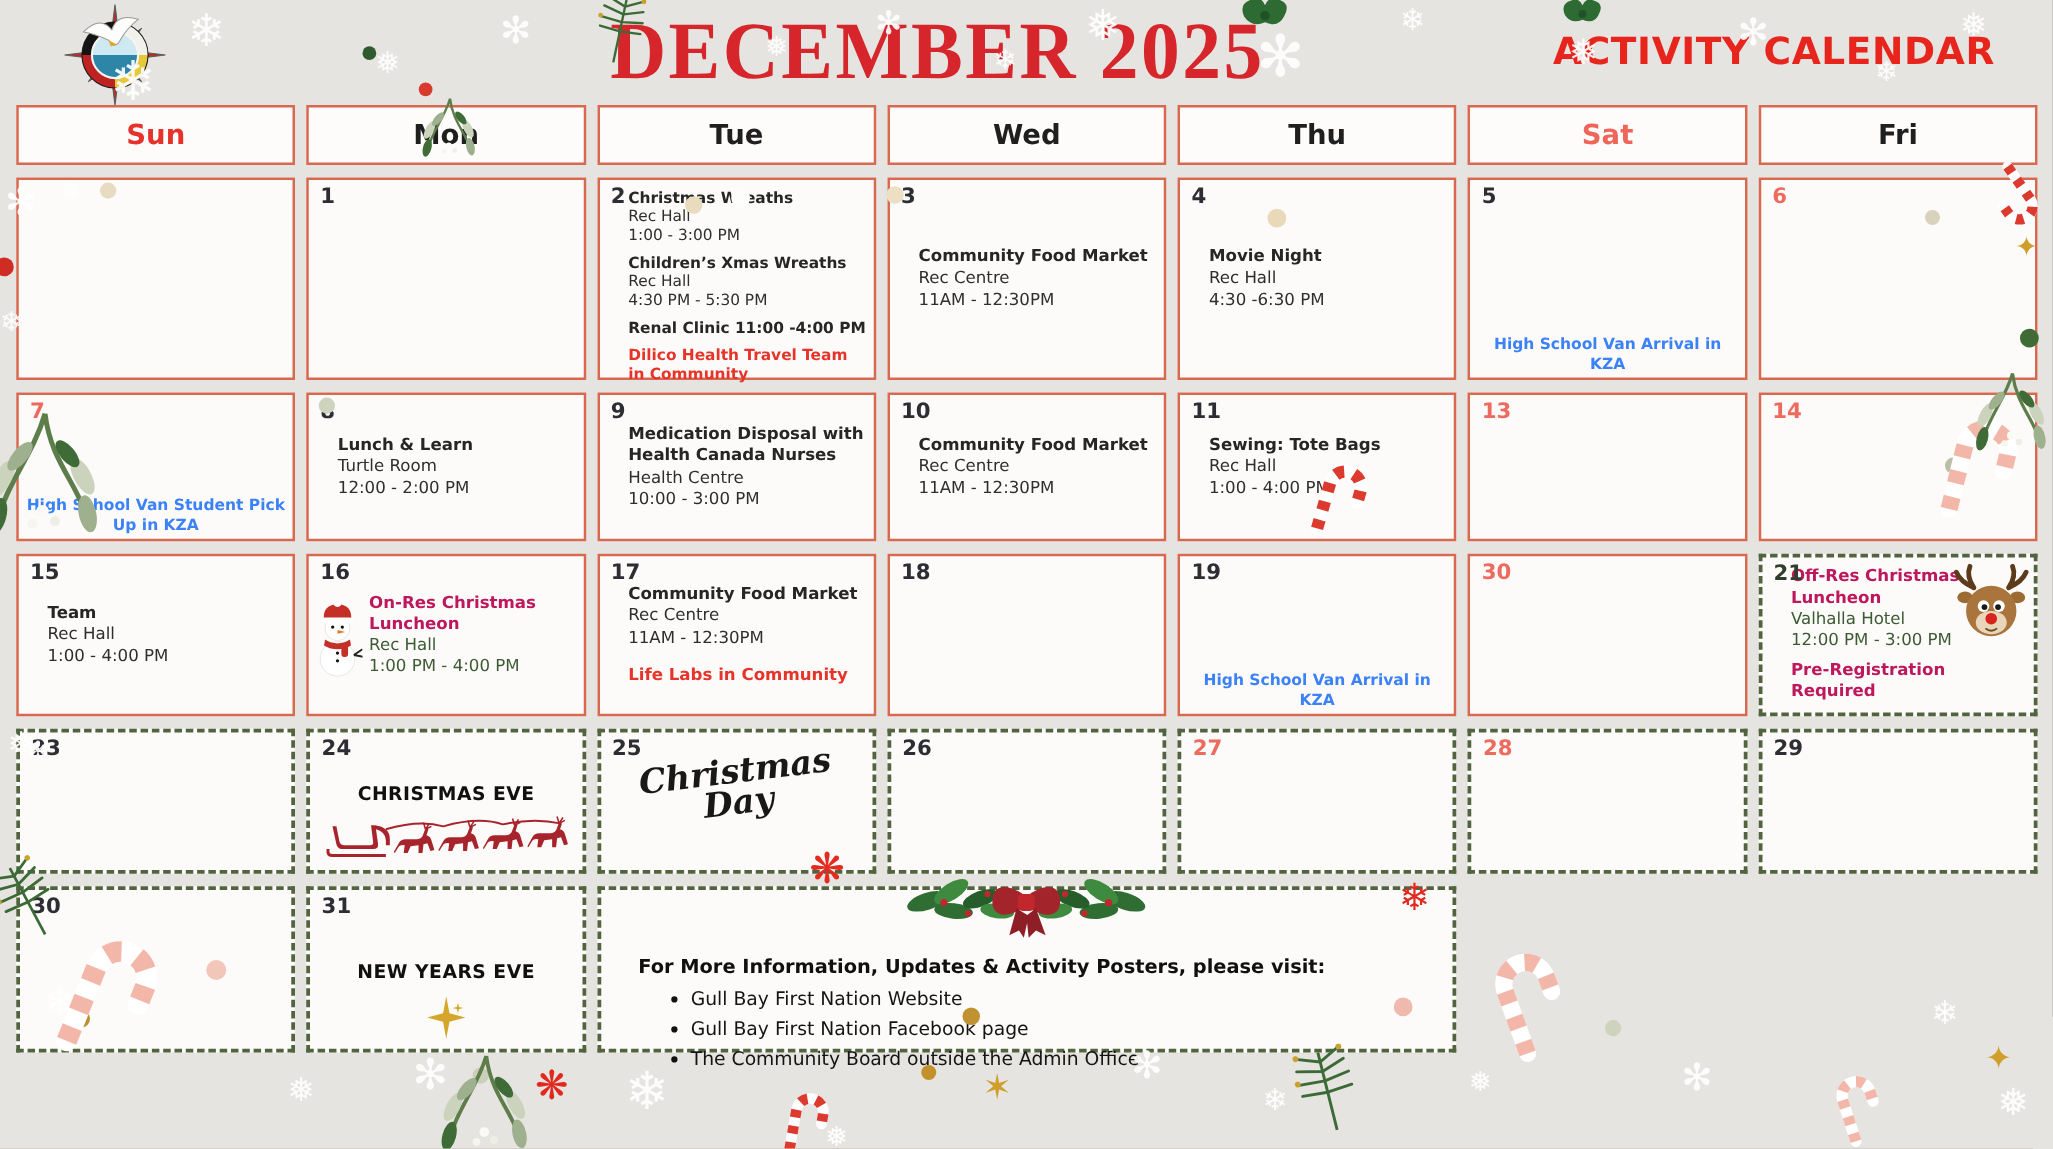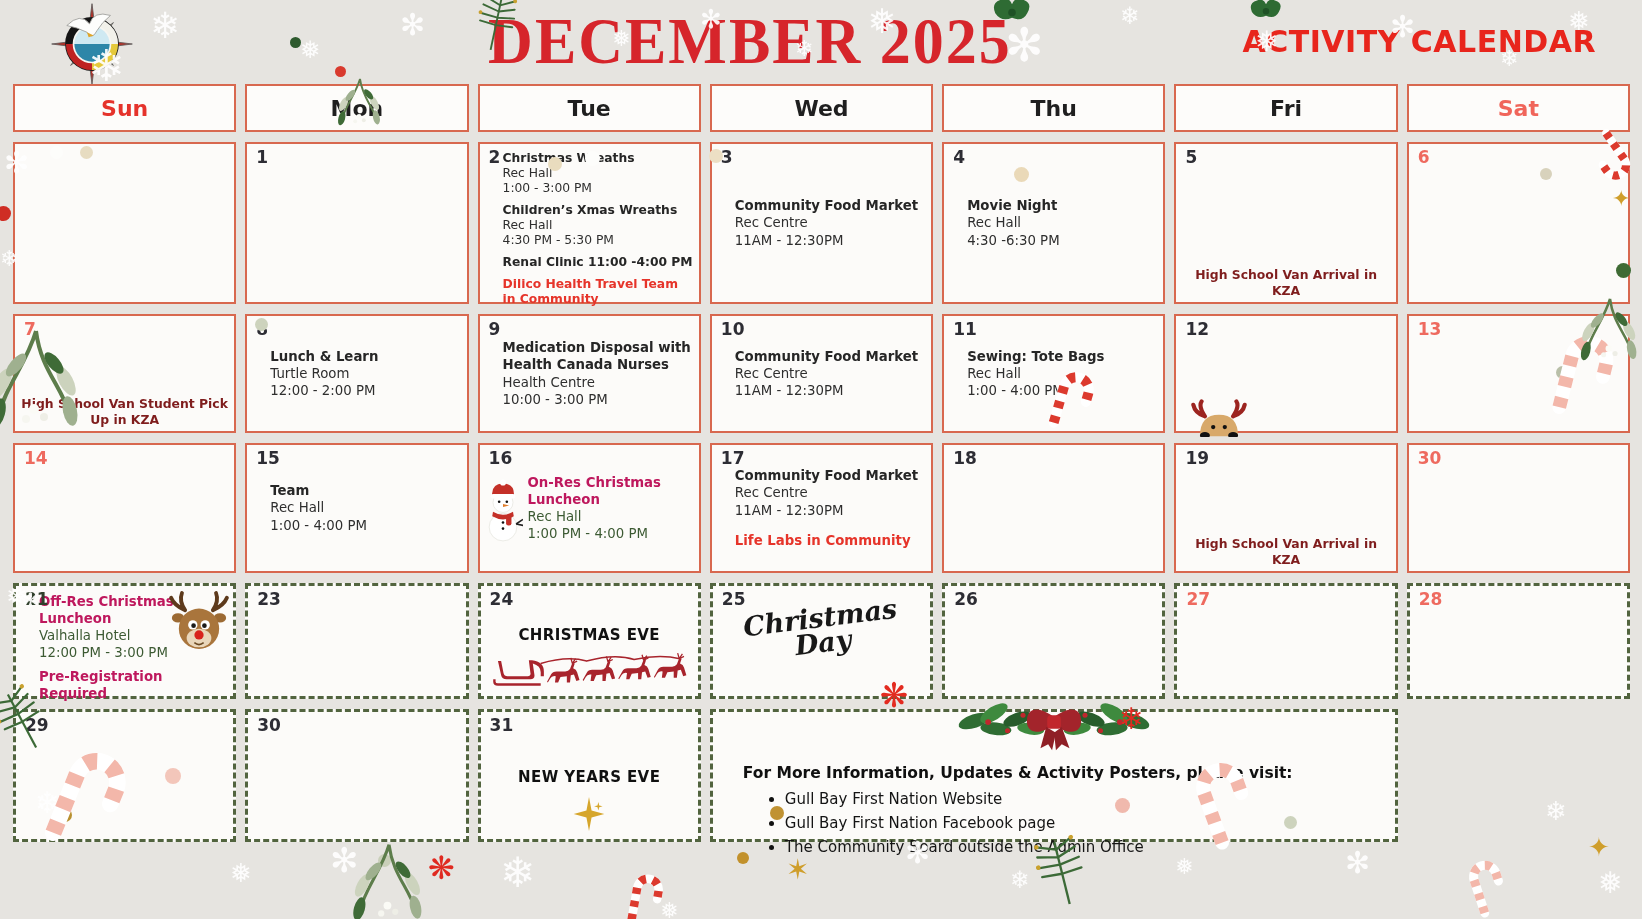--- a/index.html
+++ b/index.html
@@ -31,21 +31,21 @@
   .events.top{justify-content:flex-start;padding-top:7px;gap:7px;}
   .events.pad-snowman{padding-left:48px;}
   .evt-title{font-weight:700;font-size:13.3px;color:#262626;line-height:1.28;}
   .evt-line{font-size:13.3px;color:#2e2e2e;line-height:1.28;}
   .events.dense .evt-title,.events.dense .evt-line{font-size:12.3px;line-height:1.22;}
   .evt.red .evt-title{color:#e6342a;}
   .evt.green .evt-title{color:#be185d;}
   .evt.green .evt-line{color:#3c5a33;}
   .evt.ctr{}
   .note{position:absolute;left:6px;right:6px;bottom:4px;text-align:center;font-weight:700;
-        font-size:12.4px;color:#7f1d1d;line-height:1.25;}
+        font-size:12.4px;color:#3b82f6;line-height:1.25;}
   .biglabel{margin-top:40px;text-align:center;font-weight:800;font-size:15px;letter-spacing:.4px;color:#101010;}
   .script{margin-top:20px;text-align:center;font-family:"DejaVu Serif",serif;font-style:italic;
           font-weight:700;font-size:27px;line-height:.92;color:#181818;transform:rotate(-7deg);}
   .cell-icon{position:absolute;pointer-events:none;z-index:4;}
   .icon-sleigh{left:0;right:0;bottom:8px;display:flex;justify-content:center;}
   .icon-gold-star{left:0;right:0;bottom:8px;display:flex;justify-content:center;font-size:30px;color:#cf9e2b;}
   .icon-red-snowflake{right:22px;bottom:-16px;font-size:34px;color:#e32b20;line-height:1;}
   .icon-snowman{left:3px;top:34px;}
   .icon-reindeer-face{right:2px;top:4px;}
   .icon-reindeer-peek{left:14px;bottom:-10px;}
@@ -93,22 +93,22 @@
         </svg></div>
     <h1 class="title">DECEMBER 2025</h1>
     <div class="subtitle">ACTIVITY CALENDAR</div>
   </div>
   <div class="cal-grid" id="grid">
       <div class="hd sun">Sun</div>
       <div class="hd">Mon</div>
       <div class="hd">Tue</div>
       <div class="hd">Wed</div>
       <div class="hd">Thu</div>
+      <div class="hd sat">Sat</div>
       <div class="hd">Fri</div>
-      <div class="hd sat">Sat</div>
       <div class="cell solid"></div>
       <div class="cell solid">
         <div class="num ">1</div>
       </div>
       <div class="cell solid">
         <div class="num ">2</div>
         <div class="events top dense">
           <div class="evt ">
             <div class="evt-title">Christmas Wreaths</div>
             <div class="evt-line">Rec Hall</div>
@@ -190,31 +190,20 @@
       </div>
       <div class="cell solid">
         <div class="num ">11</div>
         <div class="events">
           <div class="evt ">
             <div class="evt-title">Sewing: Tote Bags</div>
             <div class="evt-line">Rec Hall</div>
             <div class="evt-line">1:00 - 4:00 PM</div>
           </div>
         </div>
-      </div>
-      <div class="cell solid">
-        <div class="num ">12</div>
-        <div class="cell-icon icon-reindeer-peek"><svg width="58" height="38" viewBox="0 0 70 44">
-            <path d="M18 20 Q10 8 14 2 M18 20 Q6 16 4 6 M52 20 Q60 8 56 2 M52 20 Q64 16 66 6" stroke="#9c2420" stroke-width="5" fill="none" stroke-linecap="round"></path>
-            <path d="M12 44 Q12 18 35 18 Q58 18 58 44 Z" fill="#d8a96a"></path>
-            <circle cx="28" cy="33" r="2.6" fill="#111"></circle>
-            <circle cx="42" cy="33" r="2.6" fill="#111"></circle>
-            <ellipse cx="18" cy="43" rx="6" ry="4" fill="#111"></ellipse>
-            <ellipse cx="52" cy="43" rx="6" ry="4" fill="#111"></ellipse>
-          </svg></div>
       </div>
       <div class="cell solid">
         <div class="num red">13</div>
       </div>
       <div class="cell solid">
         <div class="num red">14</div>
       </div>
       <div class="cell solid">
         <div class="num ">15</div>
         <div class="events">

